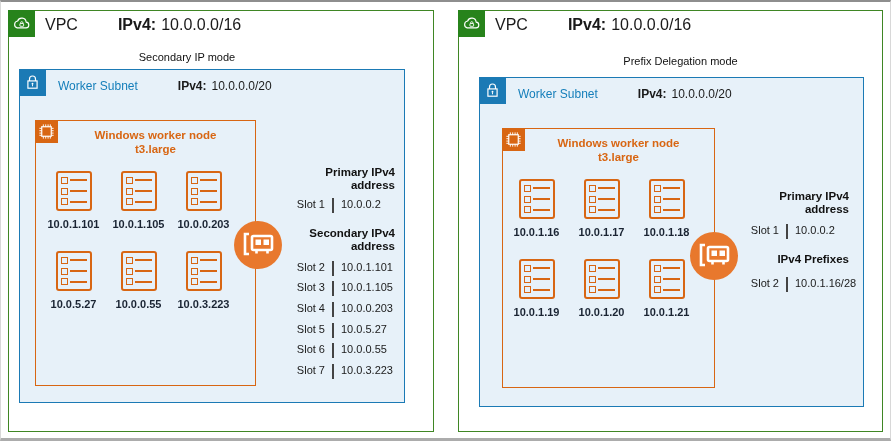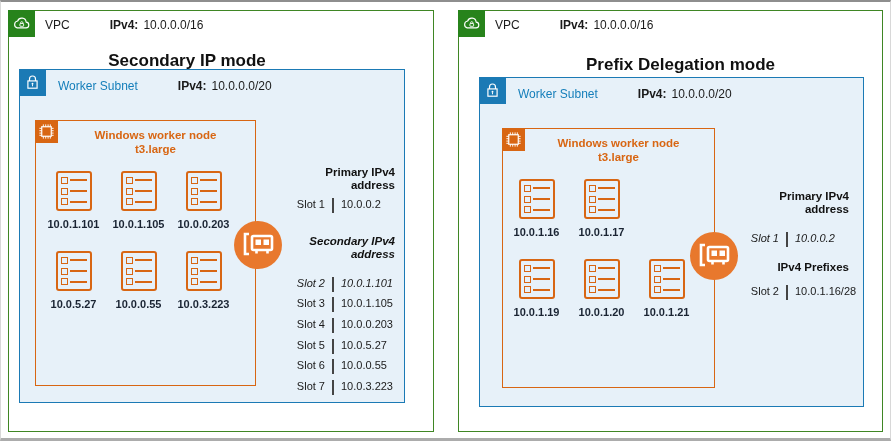--- a/index.html
+++ b/index.html
@@ -11,26 +11,26 @@
     font-family:"Liberation Sans", sans-serif; color:#1a1a1a;
     -webkit-font-smoothing:antialiased;
   }
   .panel { position:absolute; top:8px; height:420px; border:1px solid #3F8624; background:#fff; }
   #left-panel  { left:7px;   width:424px; }
   #right-panel { left:457px; width:423px; }
 
   .vpc-icon { position:absolute; left:-1px; top:-1px; width:27px; height:27px; background:#27831B;
               display:flex; align-items:center; justify-content:center; }
   .vpc-header { position:absolute; left:36px; top:6px; height:16px; display:flex; align-items:center;
-                font-size:12px; white-space:nowrap; }
+                font-size:16px; white-space:nowrap; }
   .b { font-weight:bold;margin-left:20px; }
   .gap20 { margin-right:20px; }
   .gap5  { margin-right:5px; }
 
-  .mode-title { position:absolute; font-size:17px; font-weight:bold; text-align:center; color:#111; }
+  .mode-title { position:absolute; font-size:11px; font-weight:normal; text-align:center; color:#111; }
   #left-panel  .mode-title { left:0; top:40px; width:356px; }
   #right-panel .mode-title { left:10px; top:44px; width:100%; }
 
   .subnet { position:absolute; background:#E7F1F9; border:1px solid #1B7AB5; }
   #left-panel  .subnet { left:10px; top:58px; width:384px; height:332px; }
   #right-panel .subnet { left:20px; top:66px; width:383px; height:328px; }
 
   .lock-icon { position:absolute; left:-1px; top:-1px; width:27px; height:27px; background:#1B7AB5;
                display:flex; align-items:center; justify-content:center; }
   .subnet-header { position:absolute; left:38px; top:8px; height:16px; display:flex; align-items:center;
@@ -65,21 +65,21 @@
   #right-panel .nic-circle { left:210px; top:154px; }
 
   .slots { position:absolute; width:120px; font-size:11px; color:#1a1a1a; }
   #left-panel  .slots { left:255px; top:96px;  }
   #right-panel .slots { left:249px; top:112px; }
   .slot-heading { font-weight:bold; font-size:11.5px; line-height:13px; text-align:right; color:#111; white-space:nowrap; }
   .slot-row { display:flex; height:20.7px; }
   .slot-label { width:50px; text-align:right; flex:none; }
   .sep { width:2px; height:15px; background:#444; margin:0 7px; flex:none; }
   .slot-value { white-space:nowrap; }
-  .mt4 { margin-top:16px;font-style:italic; } .mt6 { margin-top:6px; } .mt8 { margin-top:8px; } .mt11 { margin-top:11px; }
+  .mt4 { margin-top:8px; } .mt6 { margin-top:6px; } .mt8 { margin-top:8px; } .mt11 { margin-top:11px; }
 </style>
 </head>
 <body>
 
 <div class="canvas">
 
   <div class="panel" id="left-panel">
     <div class="vpc-icon">
       <svg width="21" height="21" viewBox="0 0 24 24">
         <path d="M7 17h9.8a3.3 3.3 0 0 0 .5-6.6A5 5 0 0 0 7.6 9.2 4 4 0 0 0 7 17z" fill="none" stroke="#fff" stroke-width="1.3" stroke-linejoin="round"></path>
@@ -283,20 +283,28 @@
             <div class="ip-label">10.0.1.16</div>
           </div>
           <div class="ip-cell">
             <div class="doc-icon">
                 <i></i>
                 <i></i>
                 <i></i>
               </div>
             <div class="ip-label">10.0.1.17</div>
           </div>
+          <div class="ip-cell">
+            <div class="doc-icon">
+                <i></i>
+                <i></i>
+                <i></i>
+              </div>
+            <div class="ip-label">10.0.1.18</div>
+          </div>
         </div>
         <div class="ip-row r2">
           <div class="ip-cell">
             <div class="doc-icon">
                 <i></i>
                 <i></i>
                 <i></i>
               </div>
             <div class="ip-label">10.0.1.19</div>
           </div>

